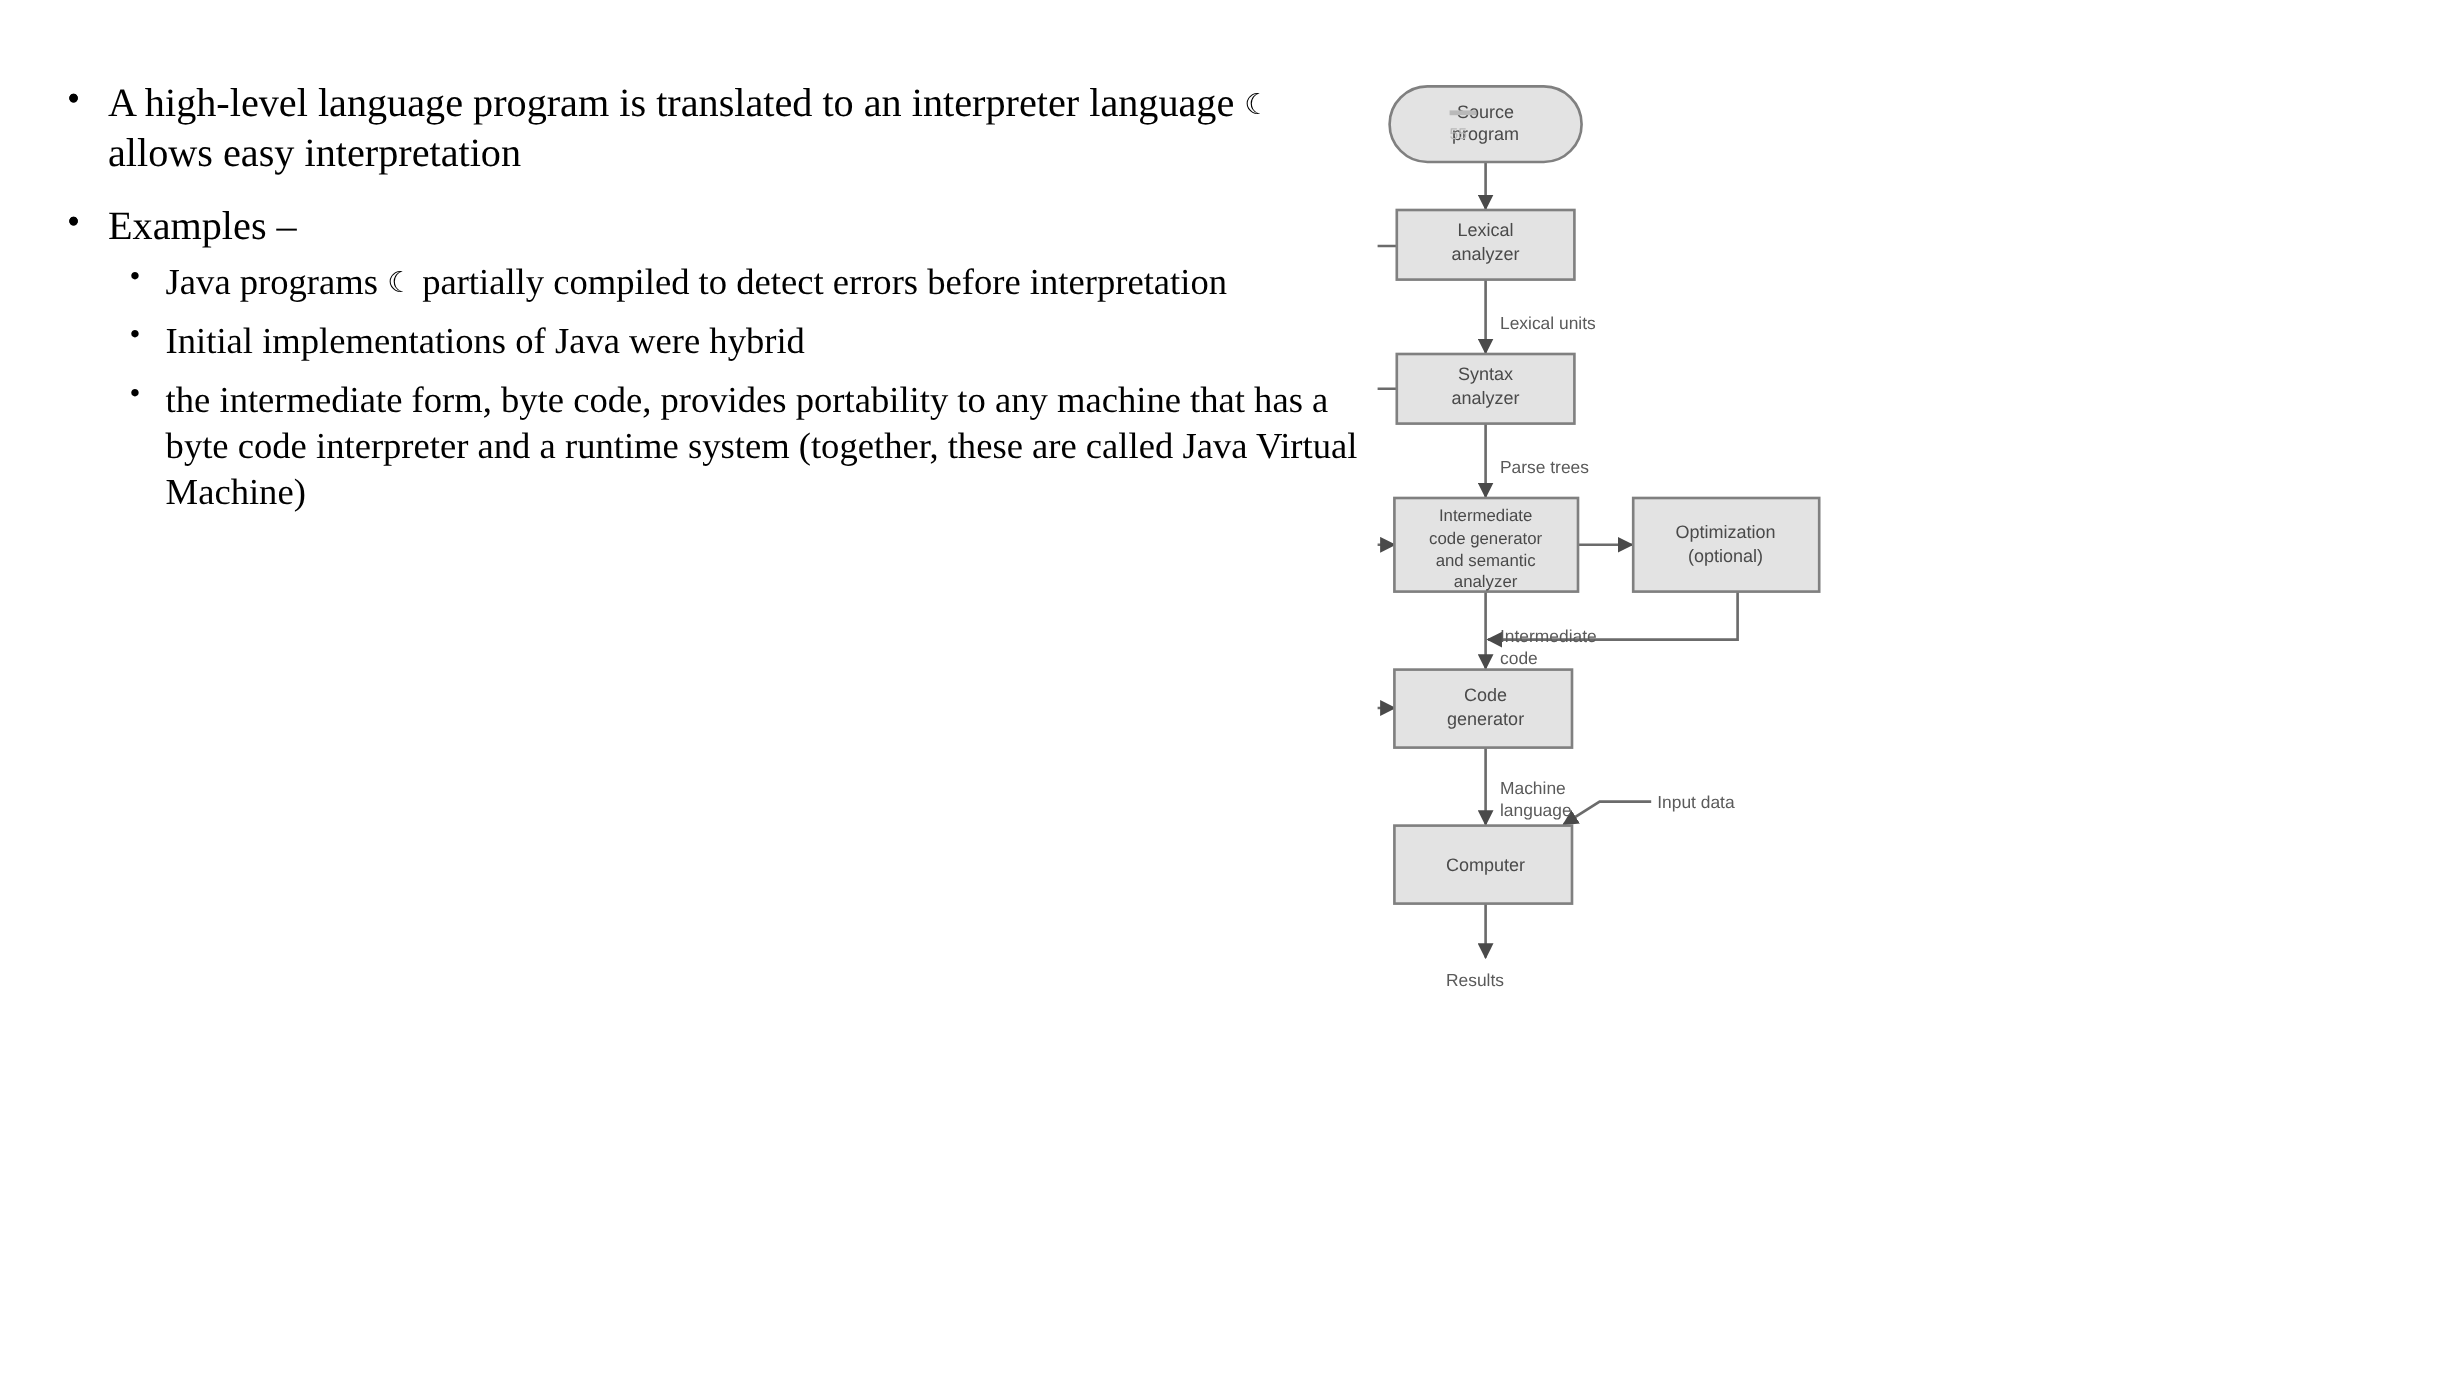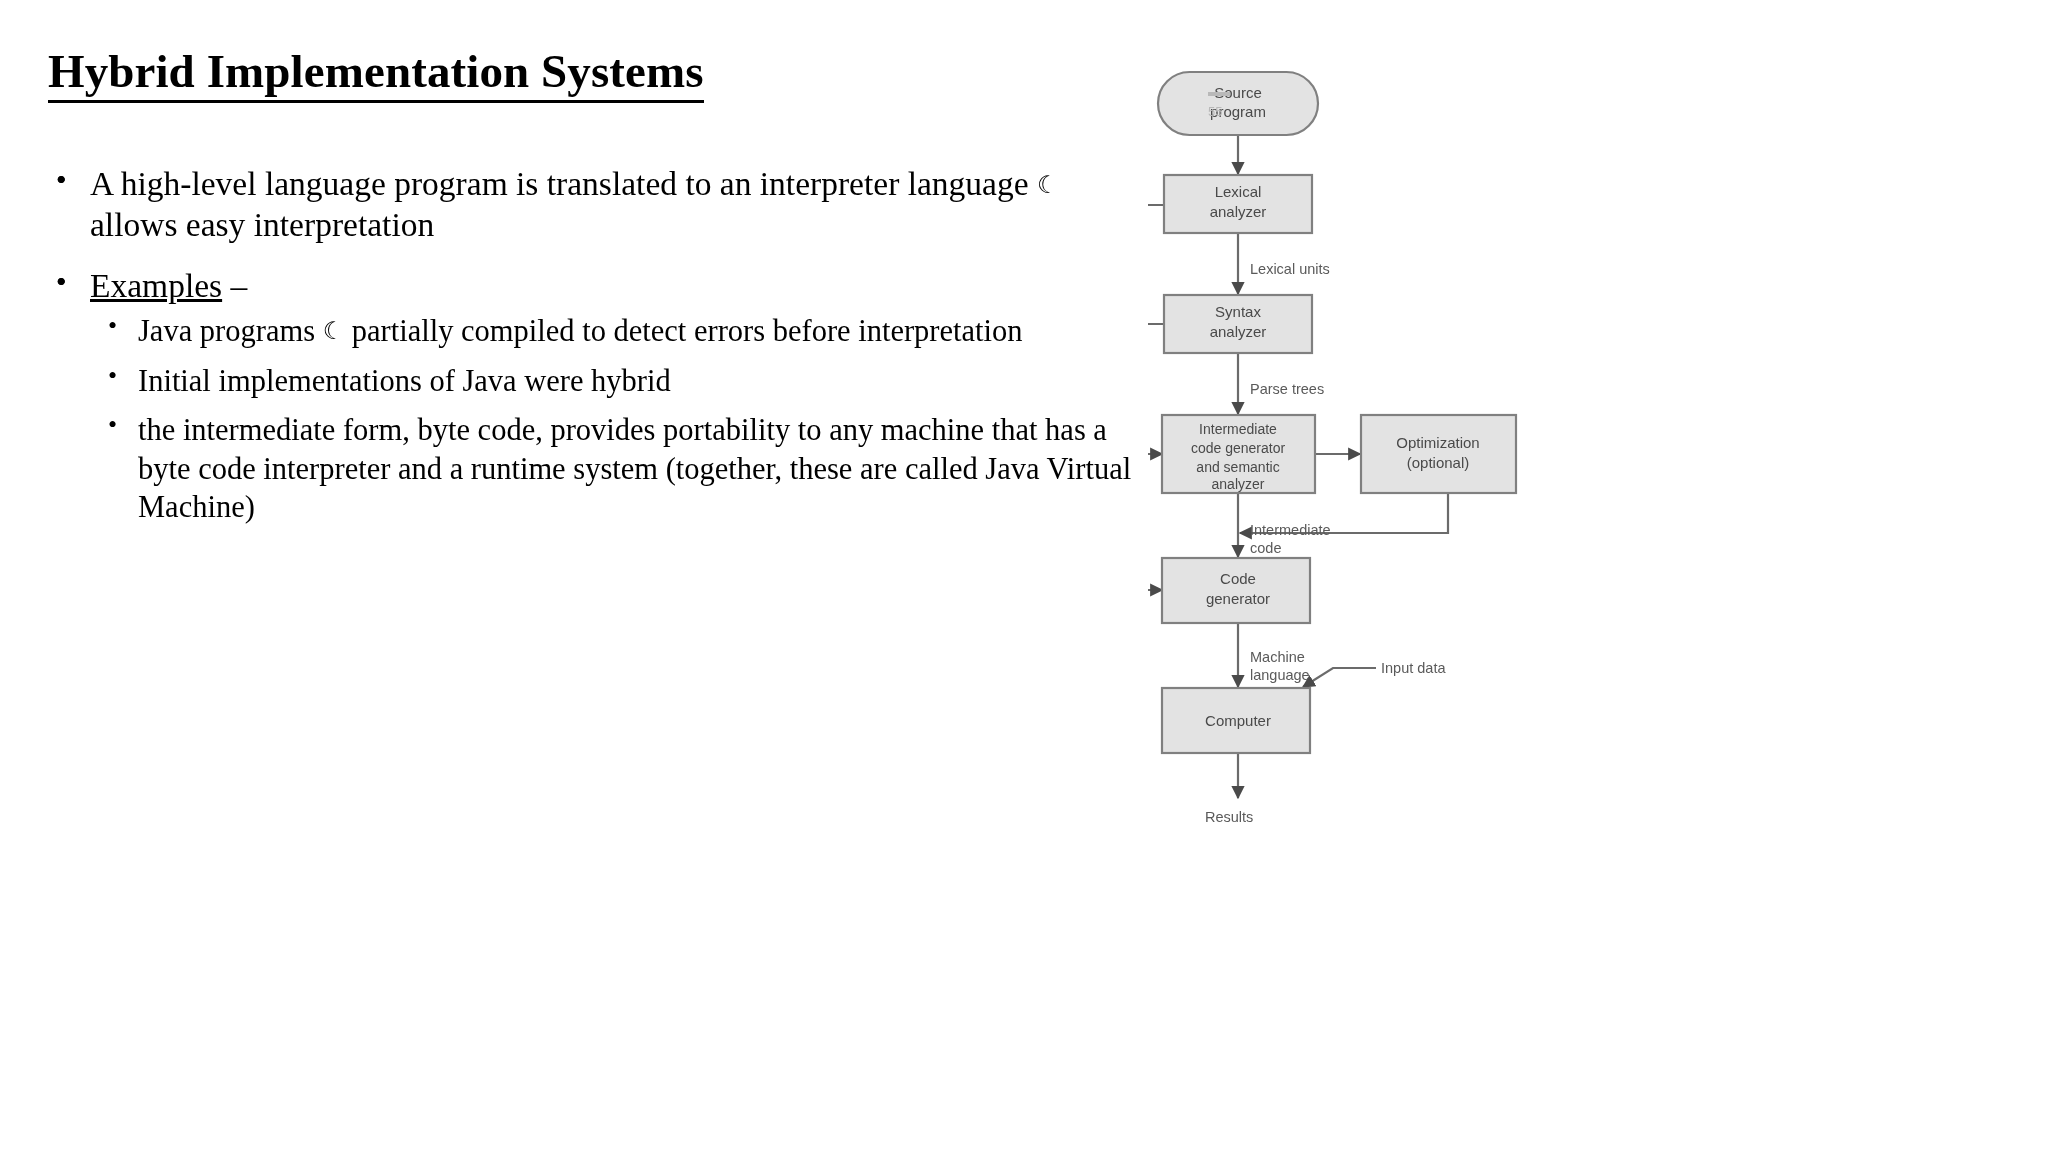--- a/index.html
+++ b/index.html
@@ -70,21 +70,21 @@
     line-height: 1.26;
     margin-bottom: 11px;
   }
   .bullet-l2 > .dot {
     position: absolute;
     left: 18px;
     top: -2px;
     font-size: 26px;
   }
 
-  .u { text-decoration: underline; }
+  .u { }
   .moon {
     font-family: "DejaVu Sans", sans-serif;
     font-size: 24px;
     vertical-align: 2px;
     letter-spacing: 0;
   }
 
   
   #diagram {
     position: absolute;
@@ -93,21 +93,20 @@
     width: 890px;
     height: 1090px;
   }
   #diagram svg { display: block; }
 </style>
 </head>
 <body>
 
 <div id="slide-text">
 
-  <div id="slide-title">Hybrid Implementation Systems</div>
 
   <ul class="bullet-list">
 
     <li class="bullet-l1">
       <span class="dot">•</span>
     </li>
 
     <li class="bullet-l1">
       <span class="dot">•</span>
       <span>A high-level language program is translated to an interpreter language </span><span class="moon">☾</span><span> allows easy interpretation</span>

